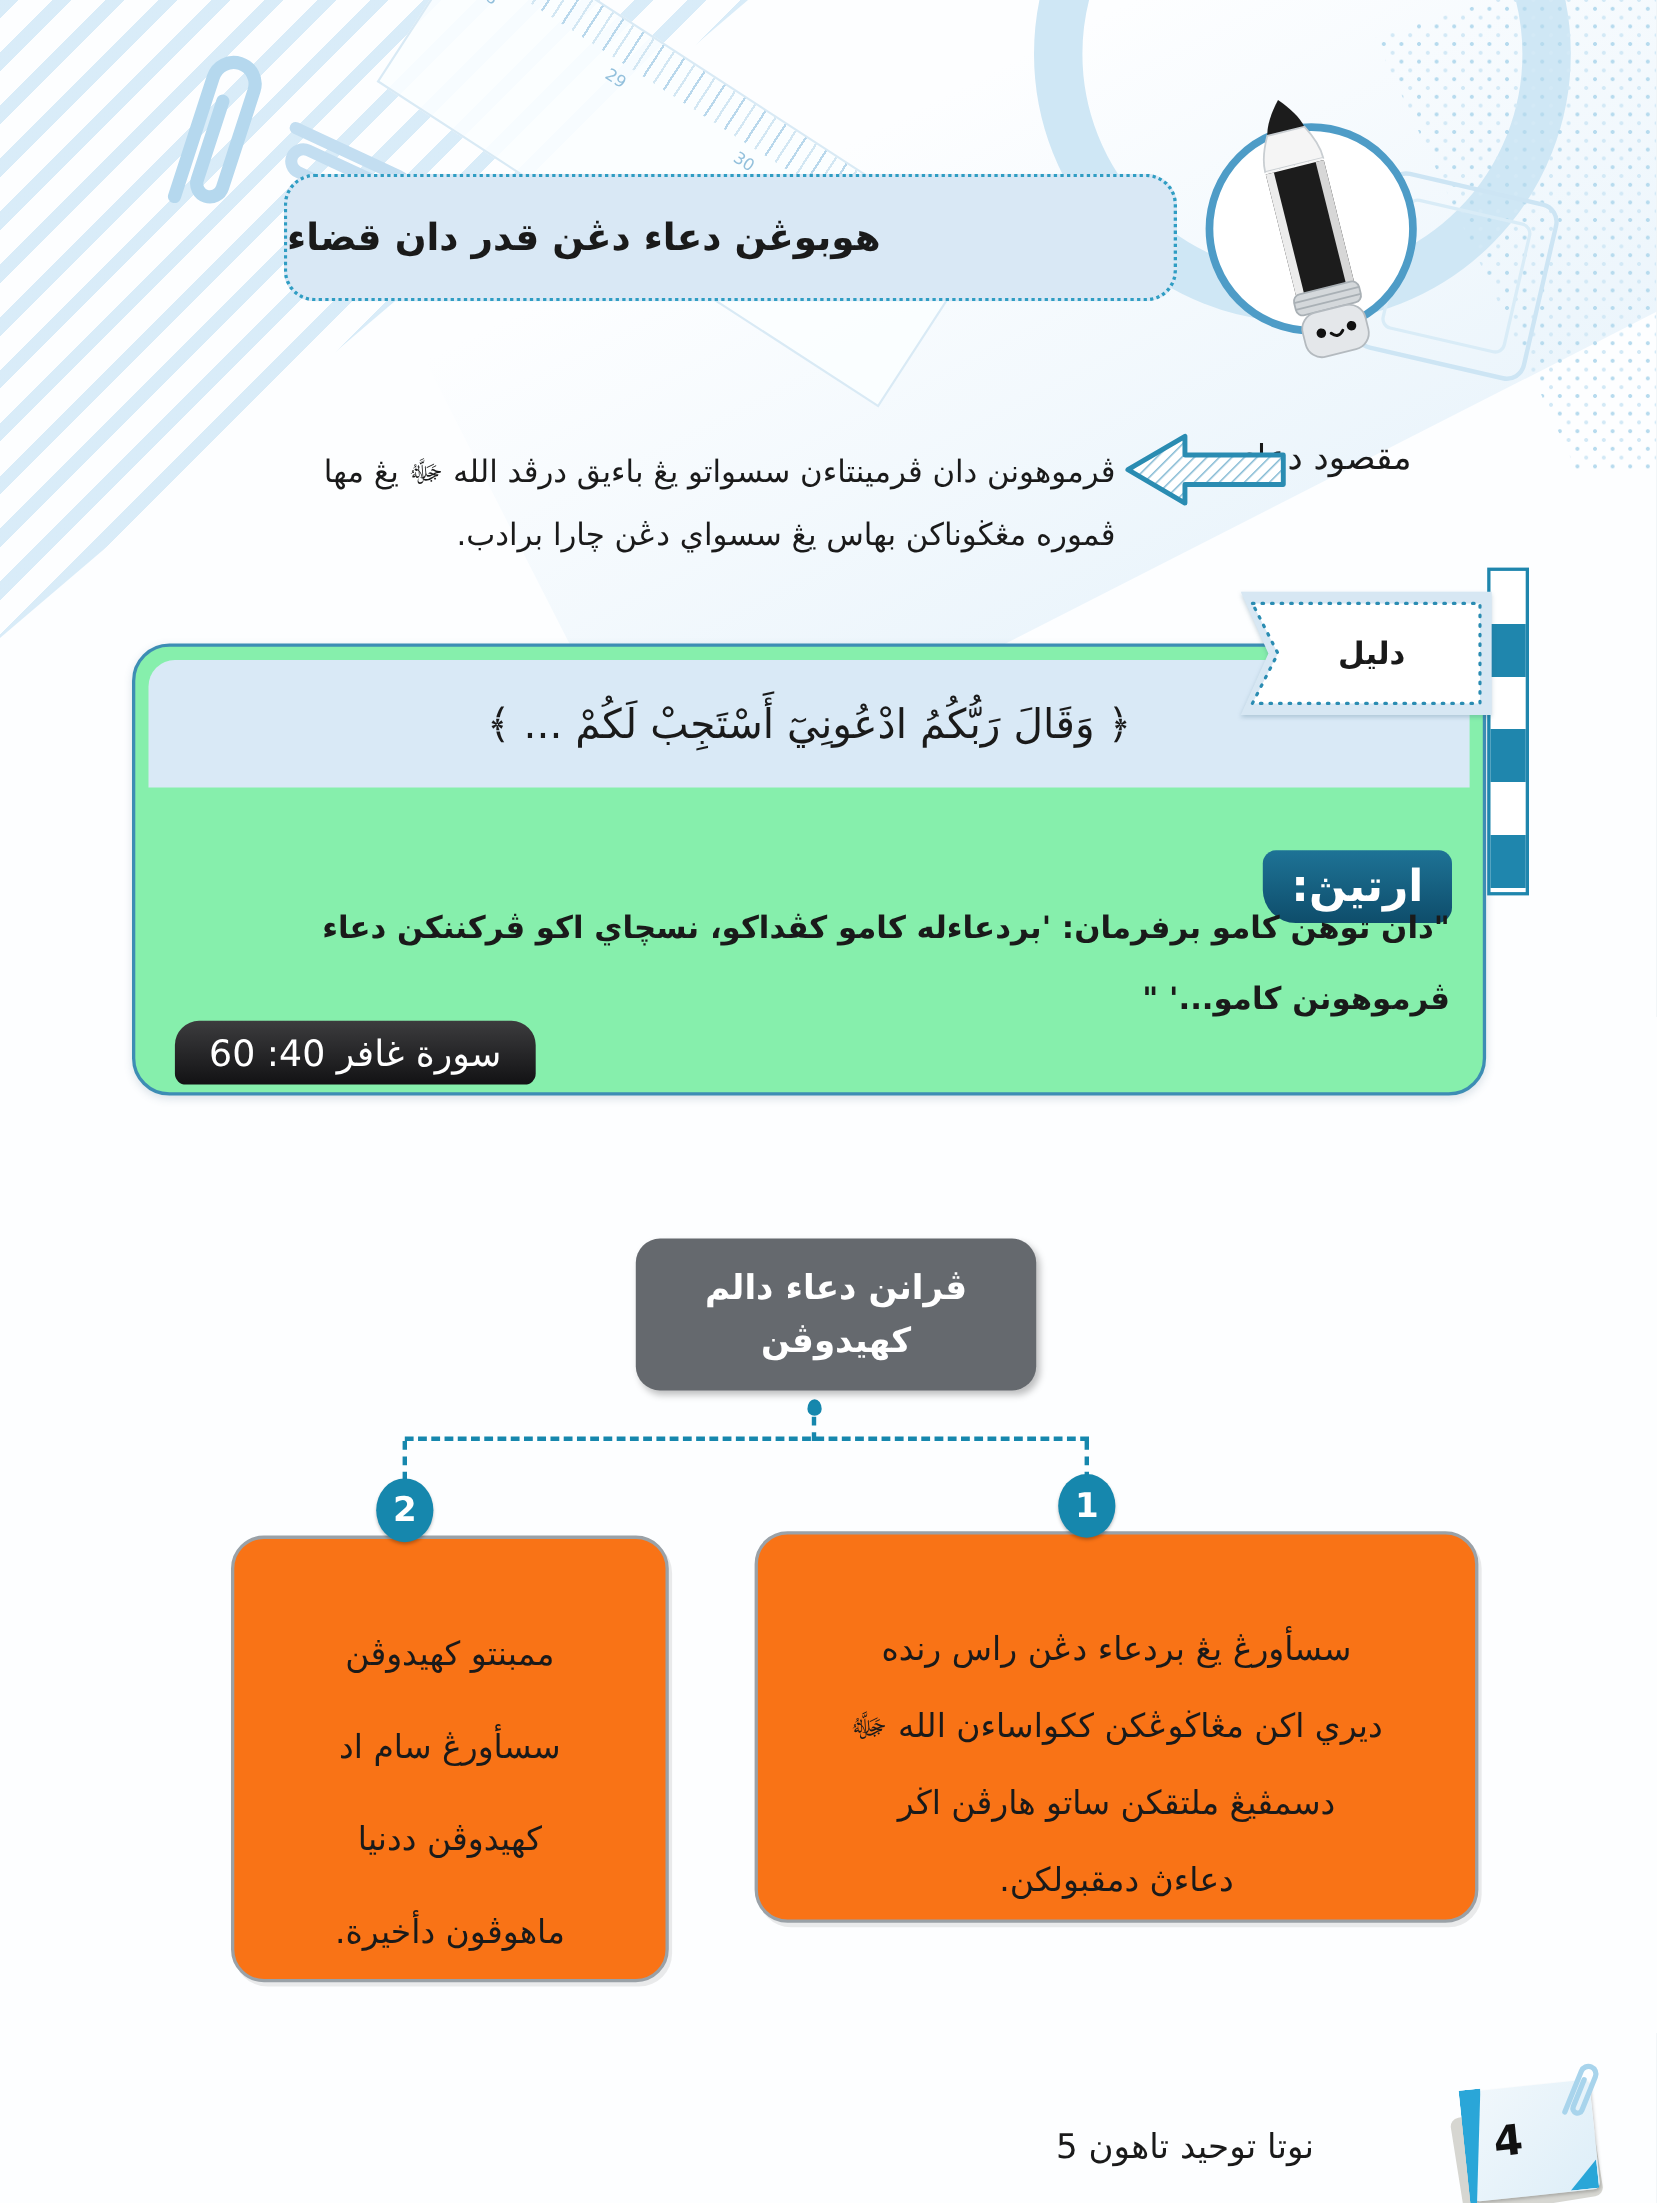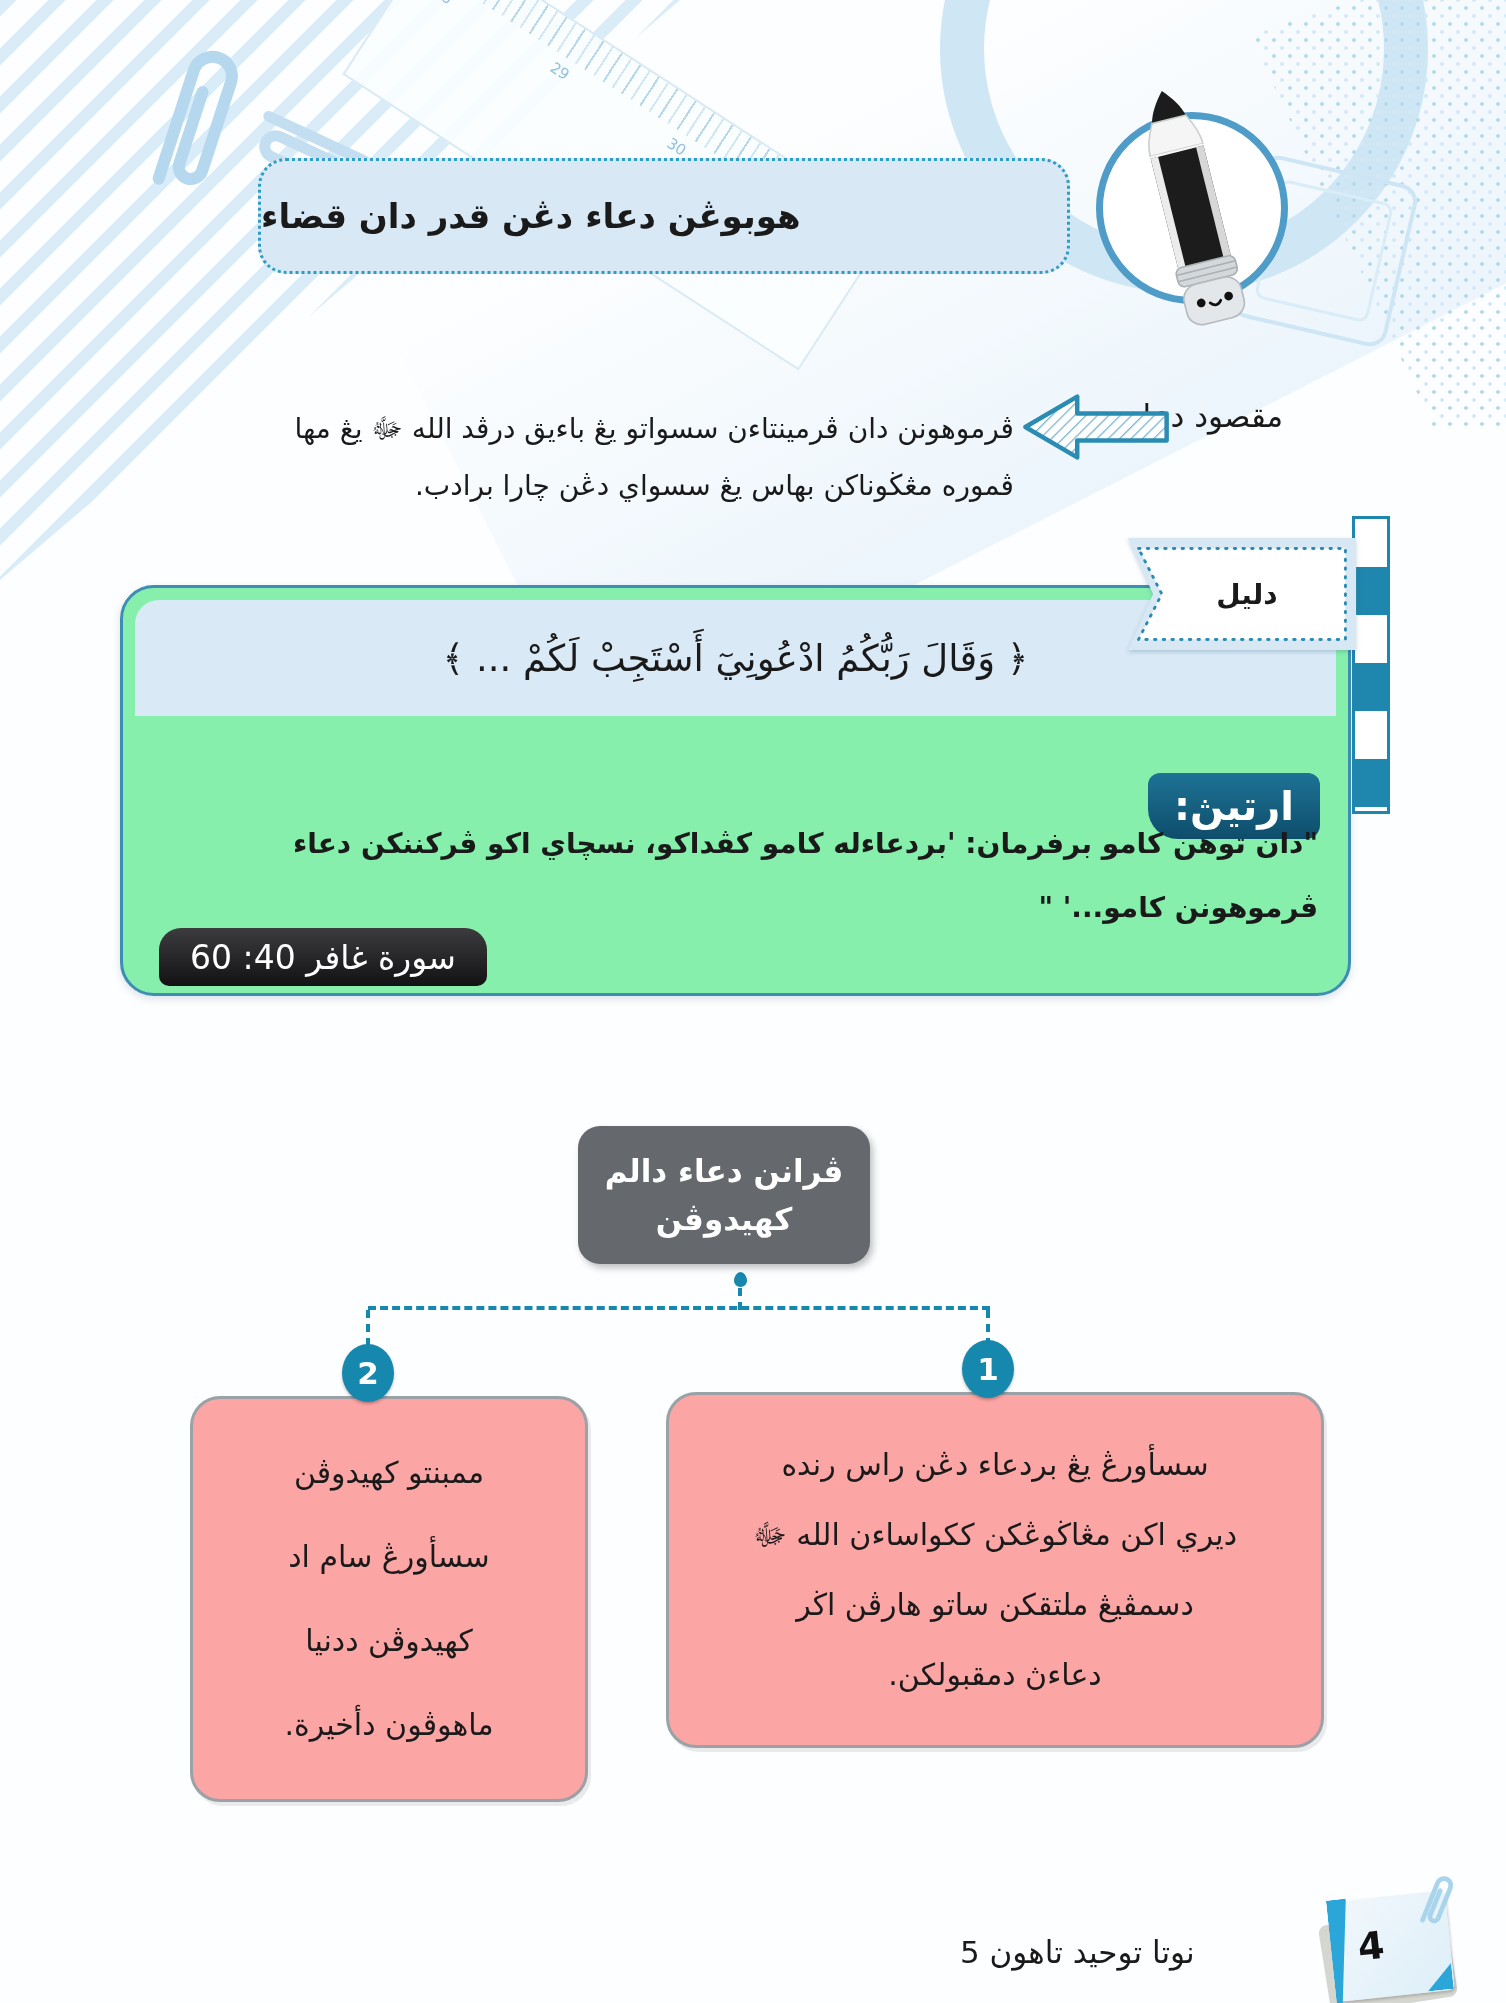--- a/index.html
+++ b/index.html
@@ -73,41 +73,41 @@
   
   .flag-pole{position:absolute;left:1352px;top:516px;width:32px;height:292px;
     border:3px solid #1f86ad;
     background:repeating-linear-gradient(180deg,#fff 0 48px,#1f86ad 48px 96px);z-index:2;}
   .dalil-flag{position:absolute;left:1124px;top:536px;width:236px;height:116px;z-index:3;
     filter:drop-shadow(0 2px 2px rgba(40,90,120,.25));}
   .dalil-flag .flag-label{position:absolute;left:0;top:0;right:-10px;bottom:0;
     display:flex;align-items:center;justify-content:center;
     font-size:28px;font-weight:700;direction:rtl;}
   
-  .root-box{position:absolute;left:578px;top:1126px;width:292px;height:138px;
+  .root-box{position:absolute;left:578px;top:1126px;width:364px;height:138px;
     background:#65696e;border-radius:22px;box-shadow:3px 4px 7px rgba(0,0,0,.25);
     display:flex;align-items:center;justify-content:center;z-index:2;}
   .root-box .root-text{color:#fff;font-size:31px;font-weight:700;direction:rtl;
     text-align:center;line-height:1.55;white-space:pre-line;}
   .connector-dot{position:absolute;left:734px;top:1272px;width:13px;height:15px;
     background:#1687ad;border-radius:50% 50% 50% 50%/60% 60% 40% 40%;}
   .dash-v{position:absolute;border-left:4px dashed #1687ad;}
   .dash-h{position:absolute;border-top:4px dashed #1687ad;}
   .dv-mid{left:738px;top:1288px;height:22px;}
   .dh-main{left:368px;top:1306px;width:622px;}
   .dv-left{left:366px;top:1310px;height:36px;}
   .dv-right{left:986px;top:1310px;height:36px;}
   .num-circle{position:absolute;width:52px;height:58px;border-radius:50%;
     background:#1687ad;color:#fff;font-size:31px;font-weight:700;
     display:flex;align-items:center;justify-content:center;z-index:3;
     box-shadow:0 2px 3px rgba(0,0,0,.25);}
   .nc-left{left:342px;top:1344px;}
   .nc-right{left:962px;top:1340px;}
-  .reason-box{position:absolute;background:#fca5a5;border:3px solid #9aa1a7;border-radius:30px;
-    box-shadow:3px 4px 0 rgba(0,0,0,.08);display:flex;align-items:center;justify-content:center;z-index:2;}
+  .reason-box{position:absolute;background:#f97316;border:3px solid #9aa1a7;border-radius:30px;
+    box-shadow:3px 4px 0 rgba(0,0,0,.08);display:flex;align-items:flex-end;justify-content:center;z-index:2;margin-left:20px;}
   .rb-left{left:190px;top:1396px;width:392px;height:400px;}
   .rb-right{left:666px;top:1392px;width:652px;height:350px;}
   .reason-text{direction:rtl;text-align:center;font-size:30px;white-space:pre-line;padding:0 26px;}
   .rb-left .reason-text{line-height:84px;}
   .rb-right .reason-text{line-height:70px;}
   
   .footer-label{position:absolute;left:960px;top:1934px;width:362px;
     direction:rtl;text-align:left;font-size:31px;z-index:2;}
   .note-under{position:absolute;left:1324px;top:1916px;width:128px;height:90px;
     background:#d6d6d1;border-radius:8px;transform:rotate(-9deg);}

